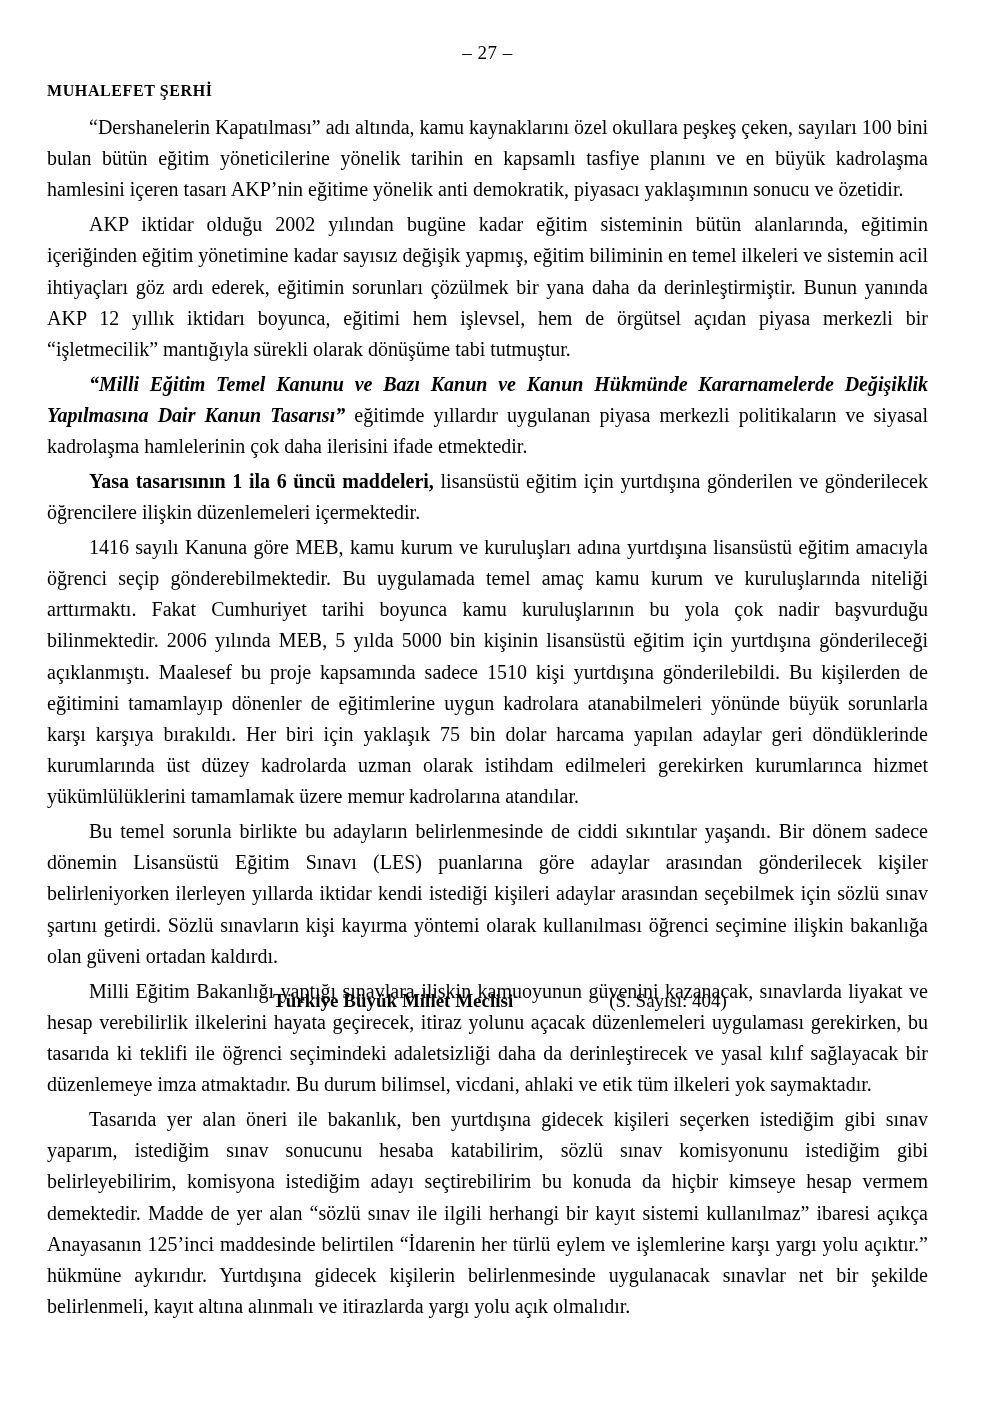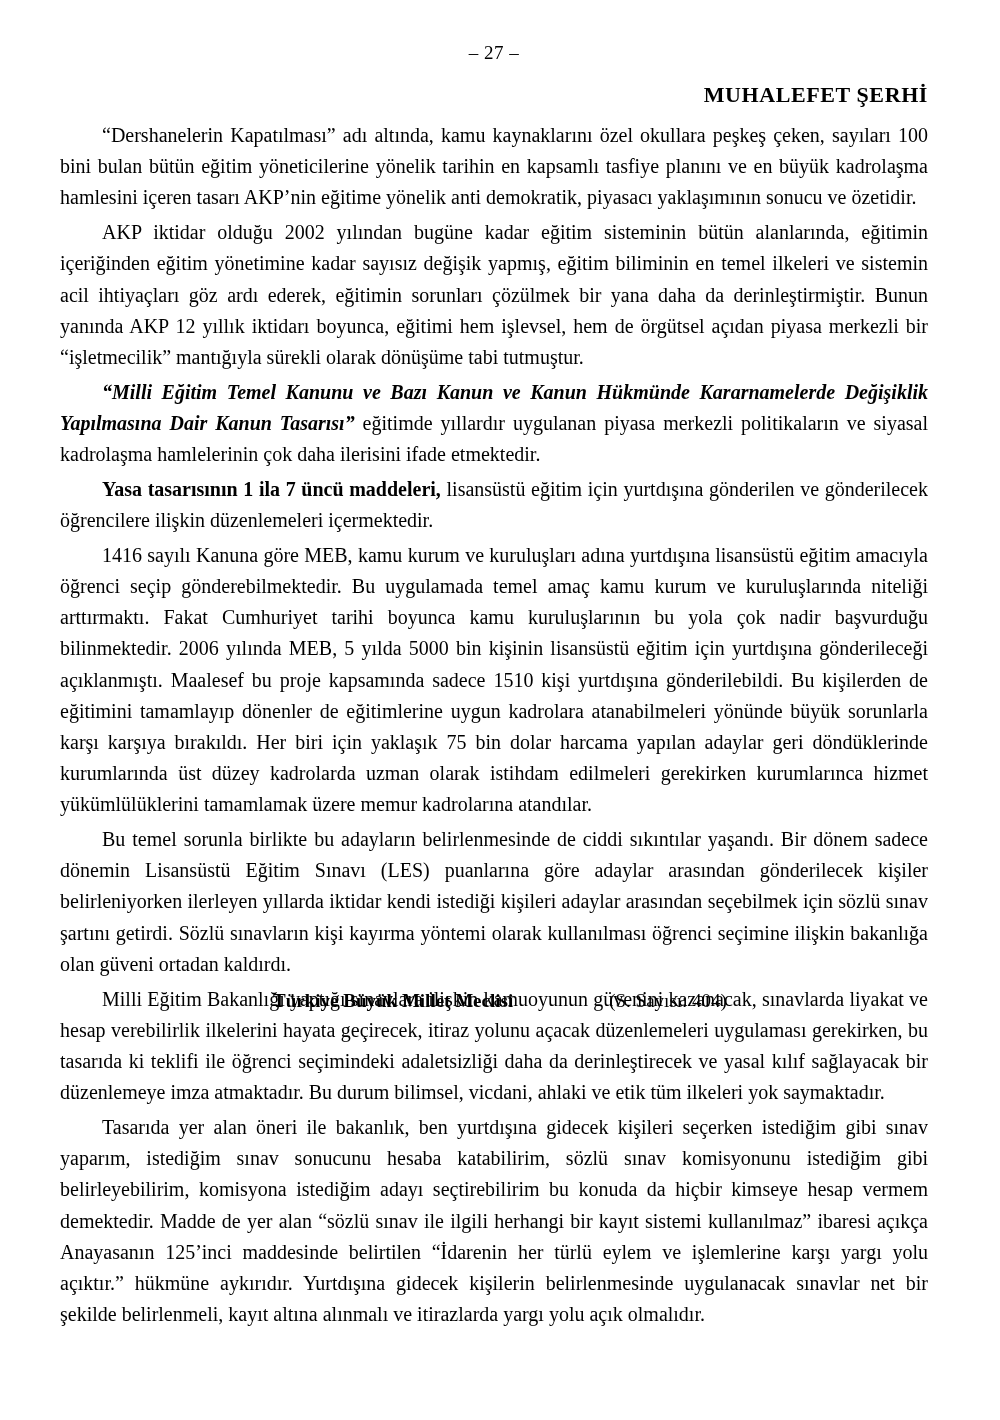--- a/index.html
+++ b/index.html
@@ -12,33 +12,33 @@
     height: 1420px;
     font-family: "Liberation Serif", "DejaVu Serif", serif;
     color: #000000;
     position: relative;
     overflow: hidden;
   }
   .page {
     width: 1000px;
     height: 1040px;
     box-sizing: border-box;
-    padding: 34px 72px 0 60px;
+    padding: 34px 72px 0 47px;
     position: relative;
   }
   .page-number {
     text-align: center;
     font-size: 19px;
     letter-spacing: 0.5px;
     margin: 8px 0 18px 0;
     font-family: "Liberation Serif", "DejaVu Serif", serif;
   }
   .doc-title {
-    text-align: right;
-    font-size: 22px;
+    text-align: left;
+    font-size: 16px;
     font-weight: bold;
     letter-spacing: 0.6px;
     margin: 0 0 12px 0;
   }
   .body-text p {
     margin: 0 0 0.18em 0;
     font-size: 20px;
     line-height: 1.56;
     text-align: justify;
     text-justify: inter-word;
@@ -81,21 +81,21 @@
   <div class="doc-title">MUHALEFET ŞERHİ</div>
 
   <div class="body-text">
 
     <p>“Dershanelerin Kapatılması” adı altında, kamu kaynaklarını özel okullara peşkeş çeken, sayıları 100 bini bulan bütün eğitim yöneticilerine yönelik tarihin en kapsamlı tasfiye planını ve en büyük kadrolaşma hamlesini içeren tasarı AKP’nin eğitime yönelik anti demokratik, piyasacı yaklaşımının sonucu ve özetidir.</p>
 
     <p>AKP iktidar olduğu 2002 yılından bugüne kadar eğitim sisteminin bütün alanlarında, eğitimin içeriğinden eğitim yönetimine kadar sayısız değişik yapmış, eğitim biliminin en temel ilkeleri ve sistemin acil ihtiyaçları göz ardı ederek, eğitimin sorunları çözülmek bir yana daha da derinleştirmiştir. Bunun yanında AKP 12 yıllık iktidarı boyunca, eğitimi hem işlevsel, hem de örgütsel açıdan piyasa merkezli bir “işletmecilik” mantığıyla sürekli olarak dönüşüme tabi tutmuştur.</p>
 
     <p><span class="bi">“Milli Eğitim Temel Kanunu ve Bazı Kanun ve Kanun Hükmünde Kararnamelerde Değişiklik Yapılmasına Dair Kanun Tasarısı”</span><span> eğitimde yıllardır uygulanan piyasa merkezli politikaların ve siyasal kadrolaşma hamlelerinin çok daha ilerisini ifade etmektedir.</span></p>
 
-    <p><span class="b">Yasa tasarısının 1 ila 7 üncü maddeleri,</span><span> lisansüstü eğitim için yurtdışına gönderilen ve gönderilecek öğrencilere ilişkin düzenlemeleri içermektedir.</span></p>
+    <p><span class="b">Yasa tasarısının 1 ila 6 üncü maddeleri,</span><span> lisansüstü eğitim için yurtdışına gönderilen ve gönderilecek öğrencilere ilişkin düzenlemeleri içermektedir.</span></p>
 
     <p>1416 sayılı Kanuna göre MEB, kamu kurum ve kuruluşları adına yurtdışına lisansüstü eğitim amacıyla öğrenci seçip gönderebilmektedir. Bu uygulamada temel amaç kamu kurum ve kuruluşlarında niteliği arttırmaktı. Fakat Cumhuriyet tarihi boyunca kamu kuruluşlarının bu yola çok nadir başvurduğu bilinmektedir. 2006 yılında MEB, 5 yılda 5000 bin kişinin lisansüstü eğitim için yurtdışına gönderileceği açıklanmıştı. Maalesef bu proje kapsamında sadece 1510 kişi yurtdışına gönderilebildi. Bu kişilerden de eğitimini tamamlayıp dönenler de eğitimlerine uygun kadrolara atanabilmeleri yönünde büyük sorunlarla karşı karşıya bırakıldı. Her biri için yaklaşık 75 bin dolar harcama yapılan adaylar geri döndüklerinde kurumlarında üst düzey kadrolarda uzman olarak istihdam edilmeleri gerekirken kurumlarınca hizmet yükümlülüklerini tamamlamak üzere memur kadrolarına atandılar.</p>
 
     <p>Bu temel sorunla birlikte bu adayların belirlenmesinde de ciddi sıkıntılar yaşandı. Bir dönem sadece dönemin Lisansüstü Eğitim Sınavı (LES) puanlarına göre adaylar arasından gönderilecek kişiler belirleniyorken ilerleyen yıllarda iktidar kendi istediği kişileri adaylar arasından seçebilmek için sözlü sınav şartını getirdi. Sözlü sınavların kişi kayırma yöntemi olarak kullanılması öğrenci seçimine ilişkin bakanlığa olan güveni ortadan kaldırdı.</p>
 
     <p>Milli Eğitim Bakanlığı yaptığı sınavlara ilişkin kamuoyunun güvenini kazanacak, sınavlarda liyakat ve hesap verebilirlik ilkelerini hayata geçirecek, itiraz yolunu açacak düzenlemeleri uygulaması gerekirken, bu tasarıda ki teklifi ile öğrenci seçimindeki adaletsizliği daha da derinleştirecek ve yasal kılıf sağlayacak bir düzenlemeye imza atmaktadır. Bu durum bilimsel, vicdani, ahlaki ve etik tüm ilkeleri yok saymaktadır.</p>
 
     <p>Tasarıda yer alan öneri ile bakanlık, ben yurtdışına gidecek kişileri seçerken istediğim gibi sınav yaparım, istediğim sınav sonucunu hesaba katabilirim, sözlü sınav komisyonunu istediğim gibi belirleyebilirim, komisyona istediğim adayı seçtirebilirim bu konuda da hiçbir kimseye hesap vermem demektedir. Madde de yer alan “sözlü sınav ile ilgili herhangi bir kayıt sistemi kullanılmaz” ibaresi açıkça Anayasanın 125’inci maddesinde belirtilen “İdarenin her türlü eylem ve işlemlerine karşı yargı yolu açıktır.” hükmüne aykırıdır. Yurtdışına gidecek kişilerin belirlenmesinde uygulanacak sınavlar net bir şekilde belirlenmeli, kayıt altına alınmalı ve itirazlarda yargı yolu açık olmalıdır.</p>
 
   </div>

